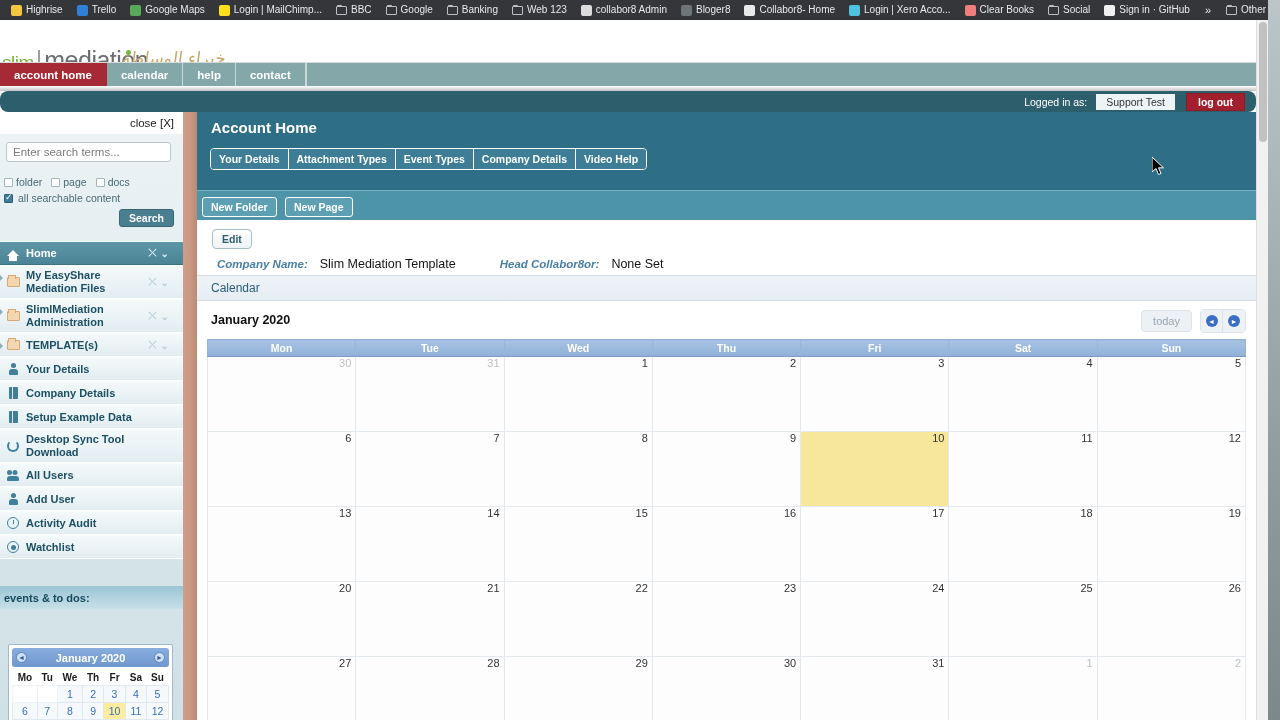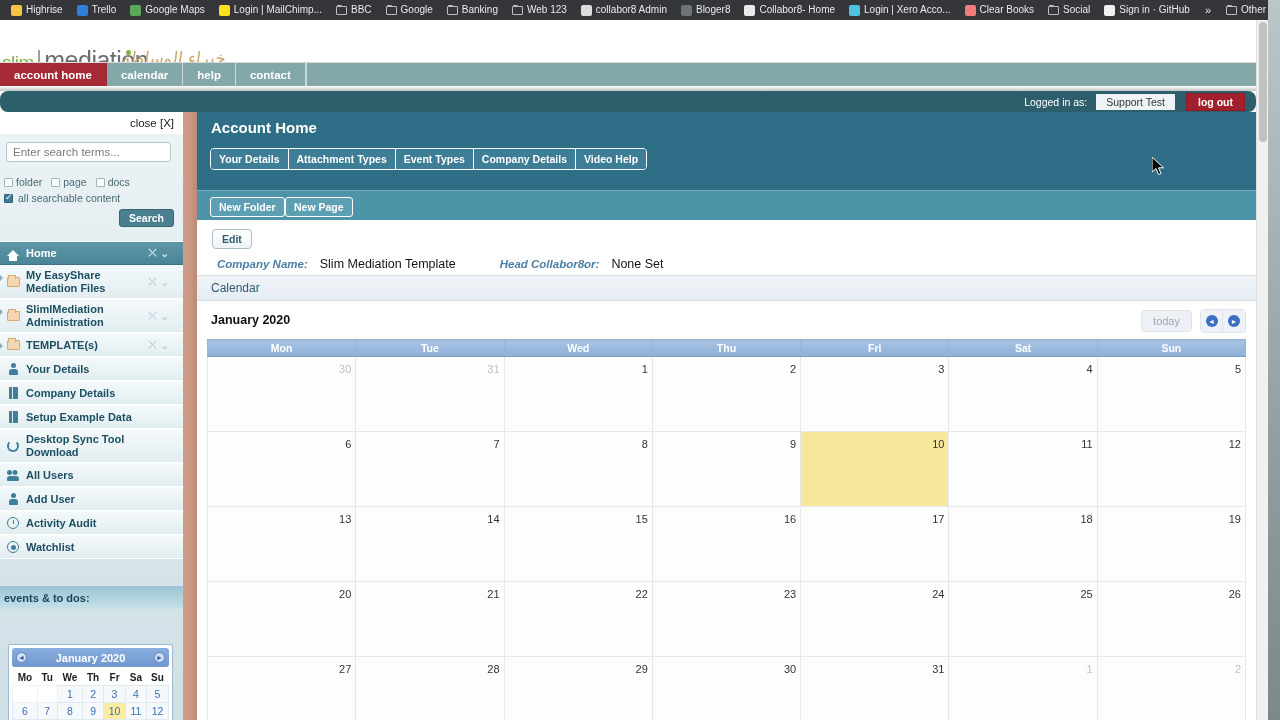--- a/index.html
+++ b/index.html
@@ -307,21 +307,21 @@
   #acct-sub{
     height:30px; background:#4e94a8; position:relative;
     border-top:1px solid #73b0c1;
   }
   #acct-sub .btn2{
     position:absolute; top:6px;
     color:#ffffff; font-size:10.5px; font-weight:bold;
     background:#5da0b3; border:1px solid #ffffff; border-radius:3px;
     padding:3px 8px; cursor:pointer;
   }
-  #btn-newfolder{ left:13px; }
+  #btn-newfolder{ left:5px; }
   #btn-newpage{ left:88px; }
 
   #detail{ position:relative; height:55px; background:#ffffff; }
   #edit-btn{
     position:absolute; left:15px; top:9px;
     font-size:10.5px; color:#2d5d72; font-weight:bold;
     background:linear-gradient(180deg,#ffffff,#eef3f6);
     border:1px solid #a9bfc9; border-radius:4px;
     padding:3px 9px; cursor:pointer;
     font-family:"Liberation Sans", sans-serif;
@@ -370,21 +370,21 @@
   #cal-table{ width:100%; border-collapse:collapse; table-layout:fixed; }
   #cal-table th{
     height:17px; background:linear-gradient(180deg,#a8c3e2,#8fb0d8);
     color:#ffffff; font-size:10.5px; font-weight:bold;
     border:1px solid #9ab4d4; border-bottom:1px solid #7e9cc4;
   }
   #cal-table td{
     height:75px; vertical-align:top; text-align:right;
     border:1px solid #e4e9ef;
     background:#fdfdfd; font-size:11px; color:#333;
-    padding:6px 4px 0 0;
+    padding:0 4px 0 0;
   }
   #cal-table td.other{ color:#c0c0c0; }
   #cal-table td.today{ background:#f7e79a; }
 
   
   #cursor{
     position:absolute; left:1152px; top:157px; width:13px; height:19px;
     pointer-events:none;
   }
 </style>

